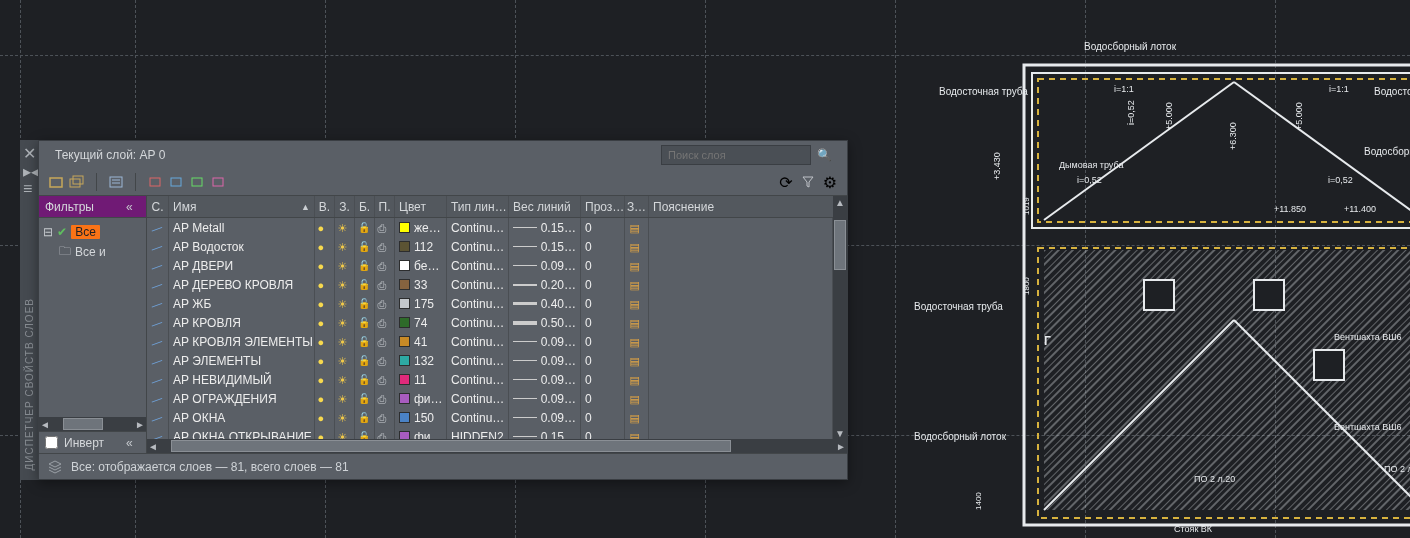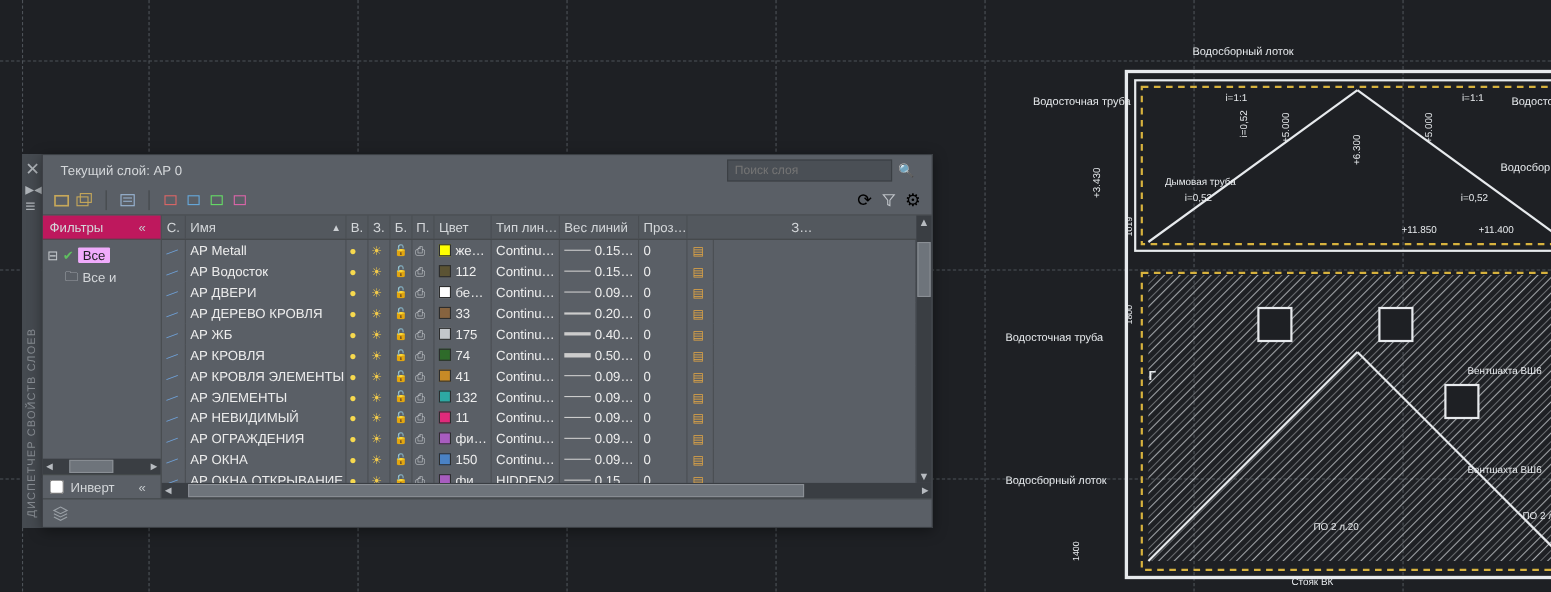--- a/index.html
+++ b/index.html
@@ -28,27 +28,27 @@
 
 .toolbar { height: 26px; display: flex; align-items: center; gap: 4px; padding: 0 8px; }
 .tool-group { display: flex; gap: 3px; align-items: center; }
 .tool-sep { width: 1px; height: 18px; background: #424649; margin: 0 6px; }
 .tool-btn { width: 18px; height: 18px; cursor: pointer; display: flex; align-items: center; justify-content: center; }
 .spacer { flex: 1; }
 
 .body { flex: 1; display: flex; min-height: 0; border-top: 1px solid #424649; }
 
 .filters { width: 108px; background: #5a5f66; display: flex; flex-direction: column; border-right: 1px solid #424649; }
-.filters-header { height: 22px; display: flex; align-items: center; padding: 0 6px; color: #d4d7da; font-size: 12px; background: #be185d; border-bottom: 1px solid #424649; }
+.filters-header { height: 22px; display: flex; align-items: center; padding: 0 6px; color: #d4d7da; font-size: 12px; background: #701a75; border-bottom: 1px solid #424649; }
 .filters-header .lbl { flex: 1; }
 .collapse { width: 14px; height: 14px; color: #c5c9cd; cursor: pointer; }
 .filters-tree { flex: 1; padding: 4px 2px; background: #5a5f66; overflow: hidden; }
 .tree-row { display: flex; align-items: center; gap: 4px; font-size: 12px; color: #d4d7da; white-space: nowrap; height: 20px; padding: 0 2px; }
 .tree-row.selected { }
-.tree-row .lbl-badge { background: #f0abfc; color: #1e2024; padding: 0 4px; border-radius: 1px; }
+.tree-row .lbl-badge { background: #f97316; color: #1e2024; padding: 0 4px; border-radius: 1px; }
 .tree-row.child { padding-left: 18px; }
 .scroll-h { height: 14px; background: #3a3e43; display: flex; align-items: center; }
 .scroll-h .thumb { height: 12px; background: #6e747b; border: 1px solid #8a8f95; margin: 0 12px; flex: 0 0 40px; }
 .scroll-h .arrow { width: 12px; height: 12px; color: #b7bbc0; font-size: 10px; display: flex; align-items: center; justify-content: center; }
 .invert-row { height: 22px; display: flex; align-items: center; gap: 6px; padding: 0 6px; font-size: 12px; color: #d4d7da; border-top: 1px solid #424649; }
 .invert-row input { accent-color: #777; }
 
 .grid-area { flex: 1; display: flex; flex-direction: column; min-width: 0; }
 .grid-head { height: 22px; display: flex; background: #53585e; color: #d4d7da; font-size: 12px; border-bottom: 1px solid #424649; }
 .grid-head .col, .row .col { border-right: 1px solid #4a4e53; display: flex; align-items: center; padding: 0 4px; overflow: hidden; white-space: nowrap; }
@@ -278,20 +278,21 @@
               </div>
             <div class="col on">В.</div>
             <div class="col freeze">З.</div>
             <div class="col lock">Б.</div>
             <div class="col plot">П.</div>
             <div class="col color">Цвет</div>
             <div class="col ltype">Тип лин…</div>
             <div class="col lweight">Вес линий</div>
             <div class="col trans">Проз…</div>
             <div class="col nps">З…</div>
+            <div class="col desc">Пояснение</div>
           </div>
           <div class="grid-body" id="grid-body">
               <div class="row">
                 <div class="col status">
                   <span class="mini status-icon"></span>
                 </div>
                 <div class="col name">АР Metall</div>
                 <div class="col on">
                   <span class="mini bulb-on"></span>
                 </div>
@@ -614,14 +615,15 @@
       </div>
     </div>
   </div>
 
   <div class="panel-footer">
     <span class="footer-icon">
       <svg width="16" height="16">
           <path d="M8 2l6 3-6 3-6-3z M2 8l6 3 6-3 M2 11l6 3 6-3" fill="none" stroke="#9aa0a6" stroke-width="1"></path>
         </svg>
     </span>
+    <span>Все: отображается слоев — 81, всего слоев — 81</span>
   </div>
 </div>
 
 </body></html>

